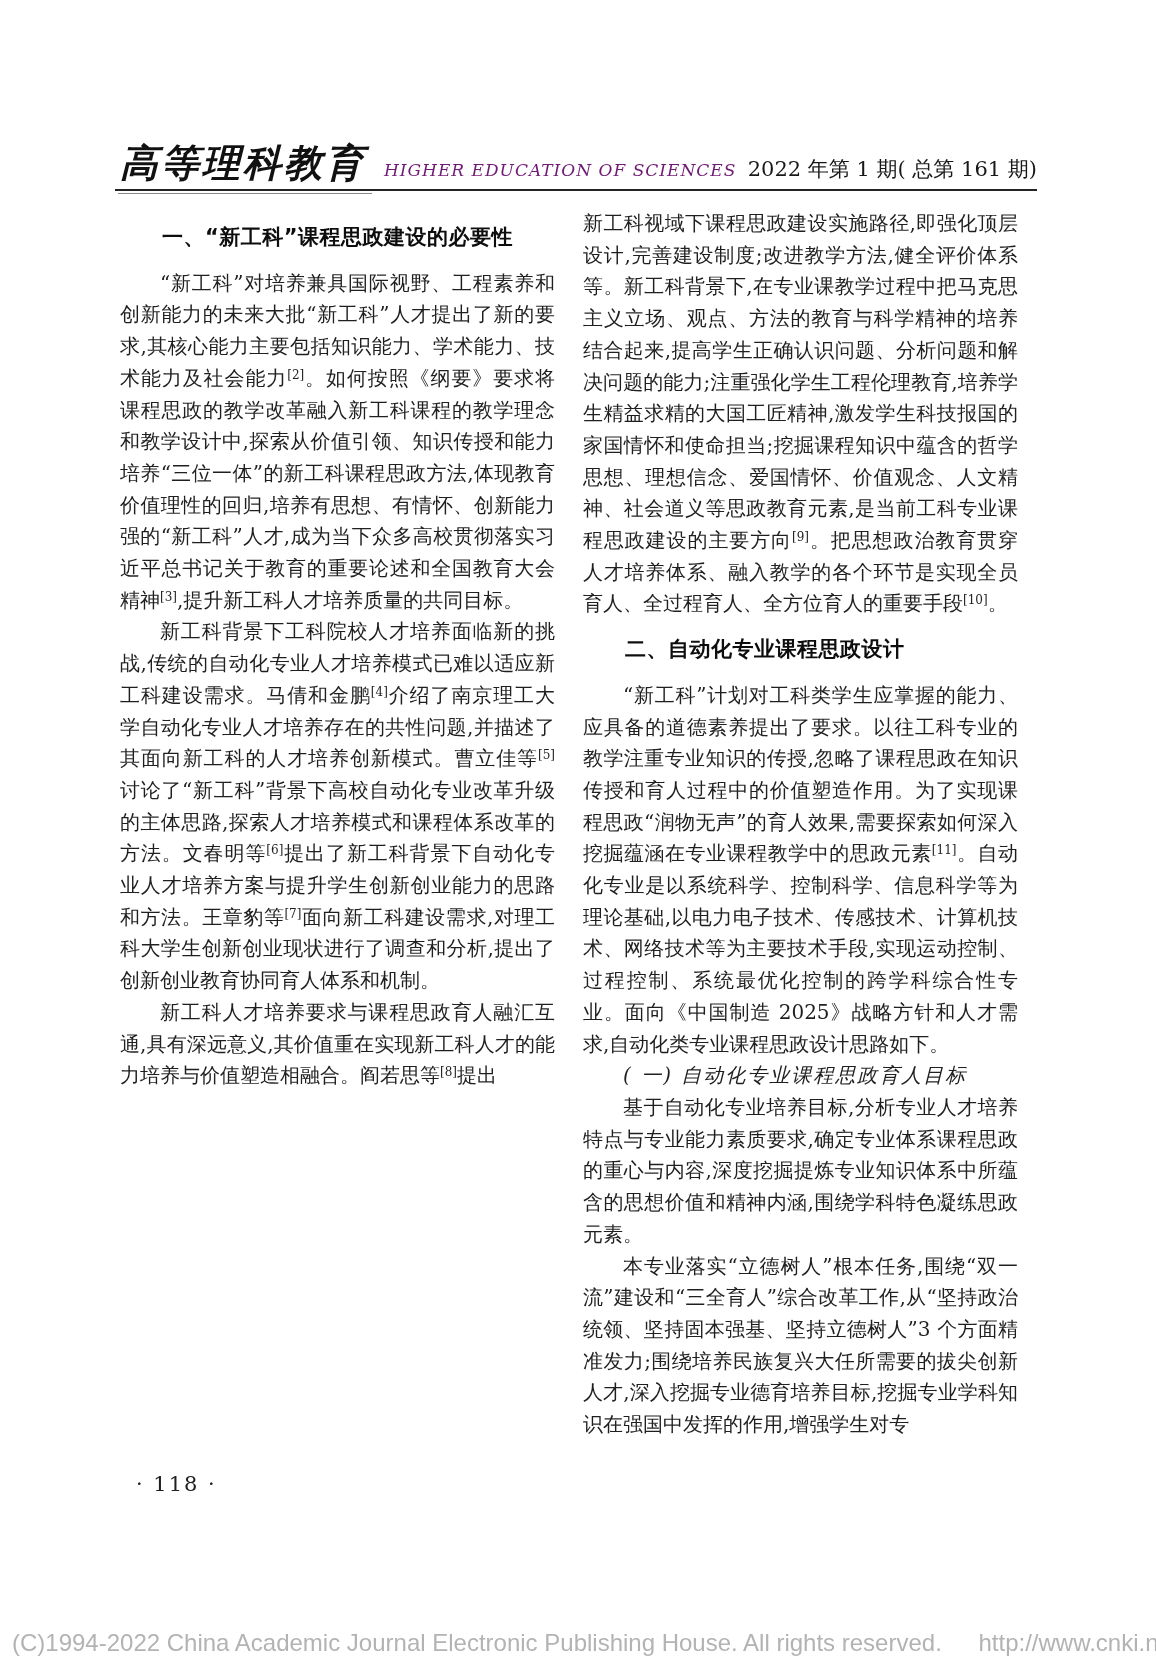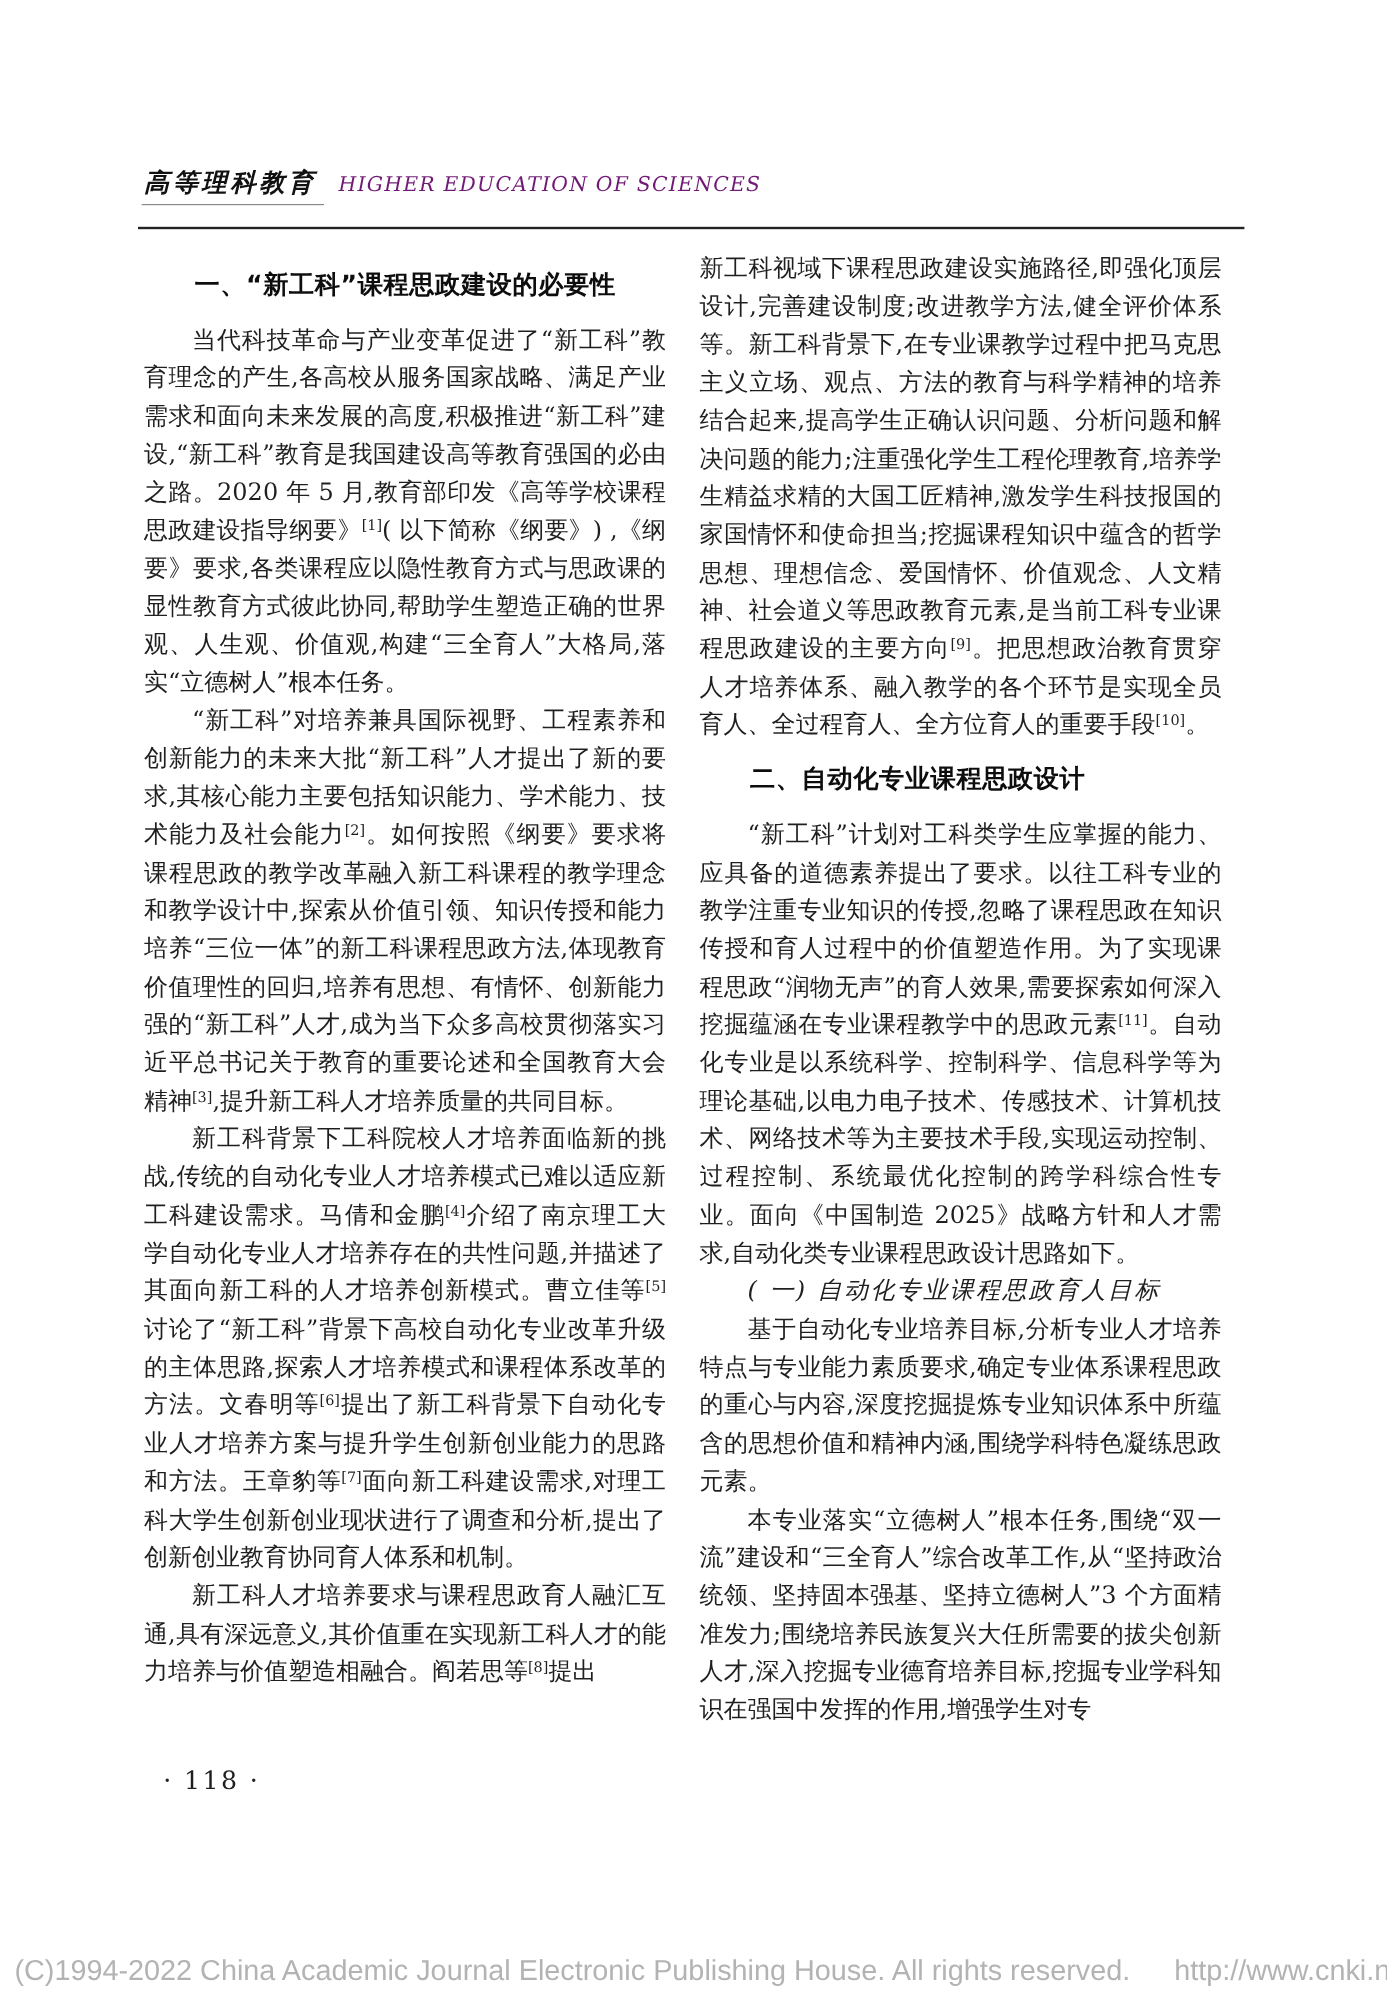--- a/index.html
+++ b/index.html
@@ -12,21 +12,21 @@
     color:#1f1f1f;
   }
   
   .header {
     position:absolute; left:118px; top:138px; width:919px;
     display:flex; align-items:baseline;
   }
   .logo-cn {
     font-family:"DejaVu Serif","Liberation Serif",serif;
     font-weight:700; font-style:italic;
-    font-size:21px; letter-spacing:3px;
+    font-size:38px; letter-spacing:3px;
     border-bottom:1.5px solid #8a8a8a;
     padding:0 6px 4px 2px;
     color:#111;
     white-space:nowrap;
   }
   .journal-en {
     font-style:italic; font-weight:500;
     font-size:17px; letter-spacing:1px;
     margin-left:12px; color:#701a75;
     white-space:nowrap;
@@ -83,27 +83,27 @@
     white-space:nowrap;
   }
   .footer .url { margin-left:30px; }
 </style>
 </head>
 <body>
 
 <div class="header">
   <span class="logo-cn">高等理科教育</span>
   <span class="journal-en">HIGHER EDUCATION OF SCIENCES</span>
+  <span class="issue">2022 年第 1 期( 总第 161 期)</span>
 </div>
 <div class="header-rule"></div>
 
 <div class="columns" id="columns">
     <div class="col">
       <h2>一、“新工科”课程思政建设的必要性</h2>
-      <p>当代科技革命与产业变革促进了“新工科”教育理念的产生,各高校从服务国家战略、满足产业需求和面向未来发展的高度,积极推进“新工科”建设,“新工科”教育是我国建设高等教育强国的必由之路。2020 年 5 月,教育部印发《高等学校课程思政建设指导纲要》<sup>[1]</sup>( 以下简称《纲要》) ,《纲要》要求,各类课程应以隐性教育方式与思政课的显性教育方式彼此协同,帮助学生塑造正确的世界观、人生观、价值观,构建“三全育人”大格局,落实“立德树人”根本任务。</p>
       <p>“新工科”对培养兼具国际视野、工程素养和创新能力的未来大批“新工科”人才提出了新的要求,其核心能力主要包括知识能力、学术能力、技术能力及社会能力<sup>[2]</sup>。如何按照《纲要》要求将课程思政的教学改革融入新工科课程的教学理念和教学设计中,探索从价值引领、知识传授和能力培养“三位一体”的新工科课程思政方法,体现教育价值理性的回归,培养有思想、有情怀、创新能力强的“新工科”人才,成为当下众多高校贯彻落实习近平总书记关于教育的重要论述和全国教育大会精神<sup>[3]</sup>,提升新工科人才培养质量的共同目标。</p>
       <p>新工科背景下工科院校人才培养面临新的挑战,传统的自动化专业人才培养模式已难以适应新工科建设需求。马倩和金鹏<sup>[4]</sup>介绍了南京理工大学自动化专业人才培养存在的共性问题,并描述了其面向新工科的人才培养创新模式。曹立佳等<sup>[5]</sup>讨论了“新工科”背景下高校自动化专业改革升级的主体思路,探索人才培养模式和课程体系改革的方法。文春明等<sup>[6]</sup>提出了新工科背景下自动化专业人才培养方案与提升学生创新创业能力的思路和方法。王章豹等<sup>[7]</sup>面向新工科建设需求,对理工科大学生创新创业现状进行了调查和分析,提出了创新创业教育协同育人体系和机制。</p>
       <p>新工科人才培养要求与课程思政育人融汇互通,具有深远意义,其价值重在实现新工科人才的能力培养与价值塑造相融合。阎若思等<sup>[8]</sup>提出</p>
     </div>
     <div class="col">
       <p class="cont">新工科视域下课程思政建设实施路径,即强化顶层设计,完善建设制度;改进教学方法,健全评价体系等。新工科背景下,在专业课教学过程中把马克思主义立场、观点、方法的教育与科学精神的培养结合起来,提高学生正确认识问题、分析问题和解决问题的能力;注重强化学生工程伦理教育,培养学生精益求精的大国工匠精神,激发学生科技报国的家国情怀和使命担当;挖掘课程知识中蕴含的哲学思想、理想信念、爱国情怀、价值观念、人文精神、社会道义等思政教育元素,是当前工科专业课程思政建设的主要方向<sup>[9]</sup>。把思想政治教育贯穿人才培养体系、融入教学的各个环节是实现全员育人、全过程育人、全方位育人的重要手段<sup>[10]</sup>。</p>
       <h2>二、自动化专业课程思政设计</h2>
       <p>“新工科”计划对工科类学生应掌握的能力、应具备的道德素养提出了要求。以往工科专业的教学注重专业知识的传授,忽略了课程思政在知识传授和育人过程中的价值塑造作用。为了实现课程思政“润物无声”的育人效果,需要探索如何深入挖掘蕴涵在专业课程教学中的思政元素<sup>[11]</sup>。自动化专业是以系统科学、控制科学、信息科学等为理论基础,以电力电子技术、传感技术、计算机技术、网络技术等为主要技术手段,实现运动控制、过程控制、系统最优化控制的跨学科综合性专业。面向《中国制造 2025》战略方针和人才需求,自动化类专业课程思政设计思路如下。</p>
       <p class="sub">( 一) 自动化专业课程思政育人目标</p>
       <p>基于自动化专业培养目标,分析专业人才培养特点与专业能力素质要求,确定专业体系课程思政的重心与内容,深度挖掘提炼专业知识体系中所蕴含的思想价值和精神内涵,围绕学科特色凝练思政元素。</p>

